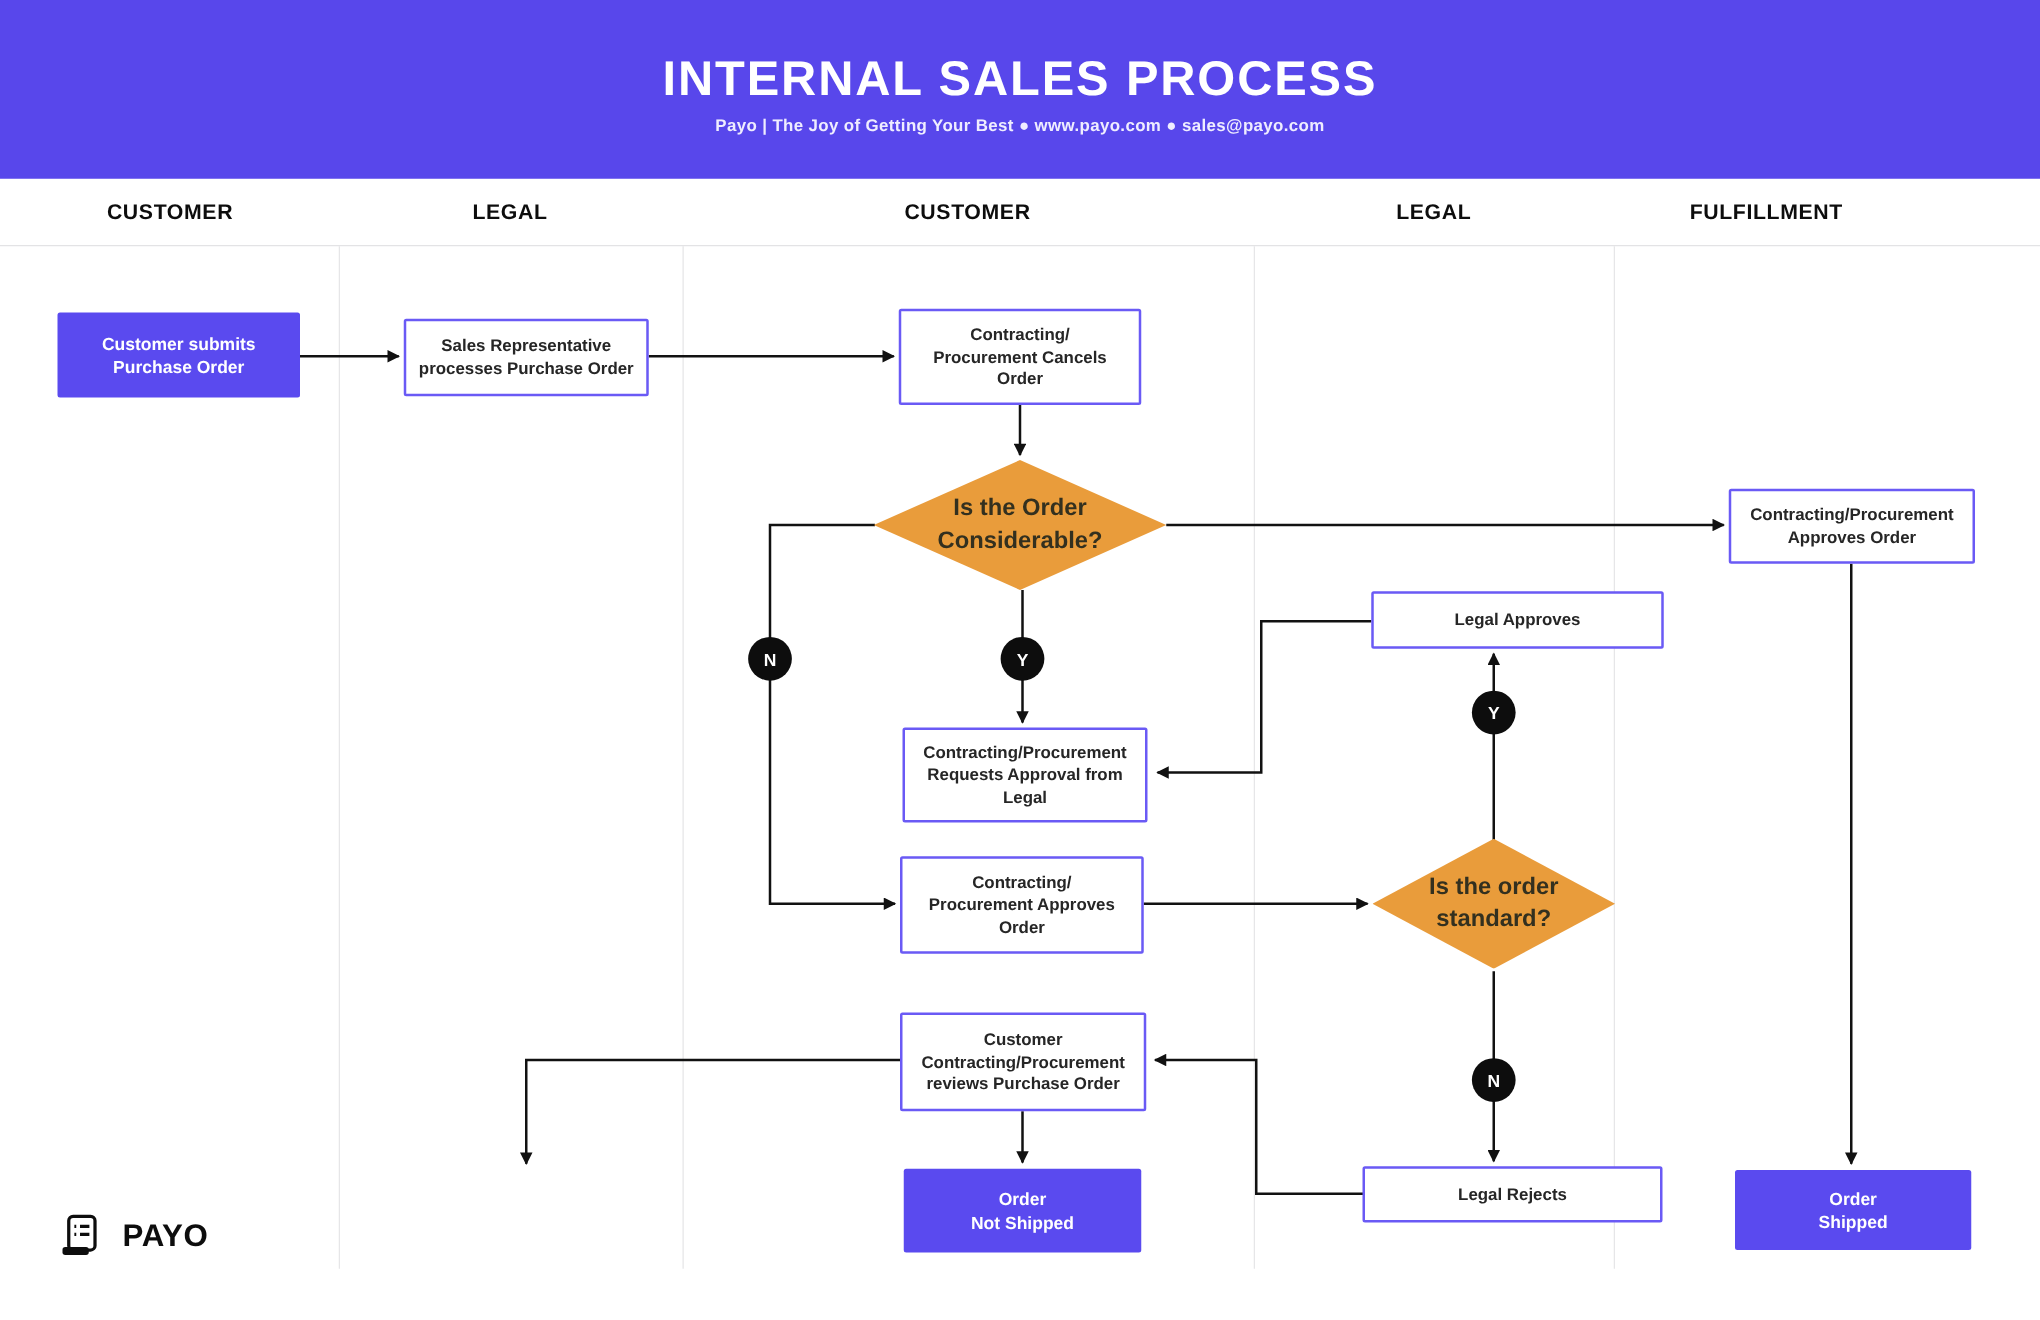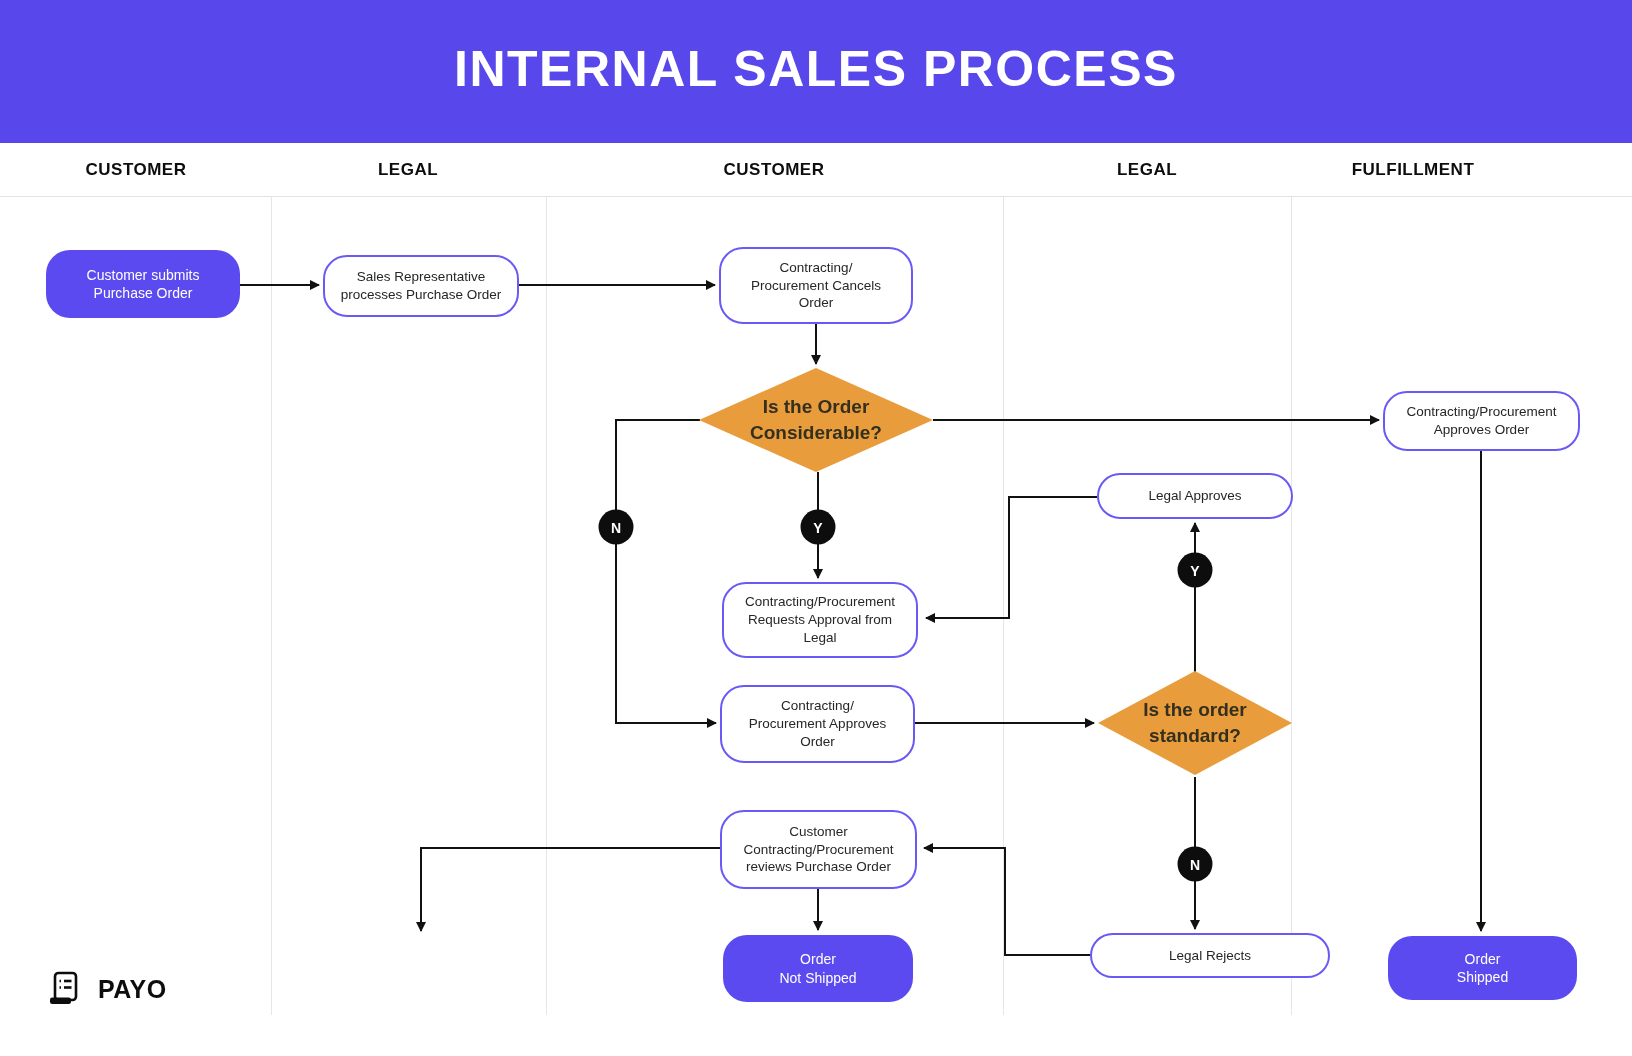--- a/index.html
+++ b/index.html
@@ -6,21 +6,21 @@
   .canvas{
     position:relative; width:1632px; height:1056px; overflow:hidden;
     font-family:"Liberation Sans", sans-serif; background:#ffffff;
   }
   
   .banner{
     position:absolute; left:0; top:0; width:100%; height:143px;
     background:#5847EB; color:#fff; text-align:center; z-index:4;
   }
   .banner h1{
-    margin:0; padding-top:44px; font-size:50px; font-weight:bold;
+    margin:0; padding-top:44px; font-size:39px; font-weight:bold;
     letter-spacing:1.5px; line-height:1;
   }
   .banner p{
     margin:10px 0 0 0; font-size:13.5px; font-weight:bold;
     letter-spacing:.3px; color:#efedff;
   }
   
   .lane-band{
     position:absolute; left:0; top:143px; width:100%; height:53px;
     background:#fff; border-bottom:1px solid #e3e3e5; z-index:1;
@@ -36,22 +36,23 @@
   }
   
   svg.edges{position:absolute; left:0; top:0; z-index:1;}
   svg.edges polyline{fill:none; stroke:#111; stroke-width:2;}
   
   .node{
     position:absolute; box-sizing:border-box; z-index:2;
     display:flex; align-items:center; justify-content:center;
     text-align:center; white-space:pre-line;
     font-size:13.5px; line-height:1.32; color:#262626;
-    background:#fff; border:2px solid #6A5AF5; border-radius:24px;
+    background:#fff; border:2px solid #6A5AF5; border-radius:2px;
     padding:4px 8px;
+    font-weight:bold;
   }
   .node--filled{
     background:#5A4AEF; border:none; color:#ffffff; font-size:14px;
   }
   .diamond{
     position:absolute; z-index:2;
     display:flex; align-items:center; justify-content:center;
     text-align:center; white-space:pre-line;
     font-size:19px; line-height:1.35; color:#33301f; font-weight:bold;
     background:#E99C3B;
@@ -74,20 +75,21 @@
     font-size:25px; font-weight:bold; letter-spacing:.5px; color:#0d0d0d;
   }
 </style>
 </head>
 <body>
 
 <div class="canvas">
 
   <header class="banner">
     <h1>INTERNAL SALES PROCESS</h1>
+    <p>Payo | The Joy of Getting Your Best ● www.payo.com ● sales@payo.com</p>
   </header>
 
   <div class="lane-band"></div>
   <div class="lane-label" style="left:136px">CUSTOMER</div>
   <div class="lane-label" style="left:408px">LEGAL</div>
   <div class="lane-label" style="left:774px">CUSTOMER</div>
   <div class="lane-label" style="left:1147px">LEGAL</div>
   <div class="lane-label" style="left:1413px">FULFILLMENT</div>
 
   <div class="lane-divider" style="left:271px"></div>
@@ -121,21 +123,21 @@
 Purchase Order</div>
   <div class="node" style="left:323px; top:255px; width:196px; height:62px;">Sales Representative
 processes Purchase Order</div>
   <div class="node" style="left:719px; top:247px; width:194px; height:77px;">Contracting/
 Procurement Cancels
 Order</div>
   <div class="diamond" style="left:699px; top:368px; width:234px; height:104px;">Is the Order
 Considerable?</div>
   <div class="node" style="left:1383px;top:391px; width:197px; height:60px;">Contracting/Procurement
 Approves Order</div>
-  <div class="node" style="left:1097px;top:473px; width:196px; height:46px;">Legal Approves</div>
+  <div class="node" style="left:1097px;top:473px; width:234px; height:46px;">Legal Approves</div>
   <div class="node" style="left:722px; top:582px; width:196px; height:76px;">Contracting/Procurement
 Requests Approval from
 Legal</div>
   <div class="node" style="left:720px; top:685px; width:195px; height:78px;">Contracting/
 Procurement Approves
 Order</div>
   <div class="diamond" style="left:1098px;top:671px; width:194px; height:104px;">Is the order
 standard?</div>
   <div class="node" style="left:720px; top:810px; width:197px; height:79px;">Customer
 Contracting/Procurement

